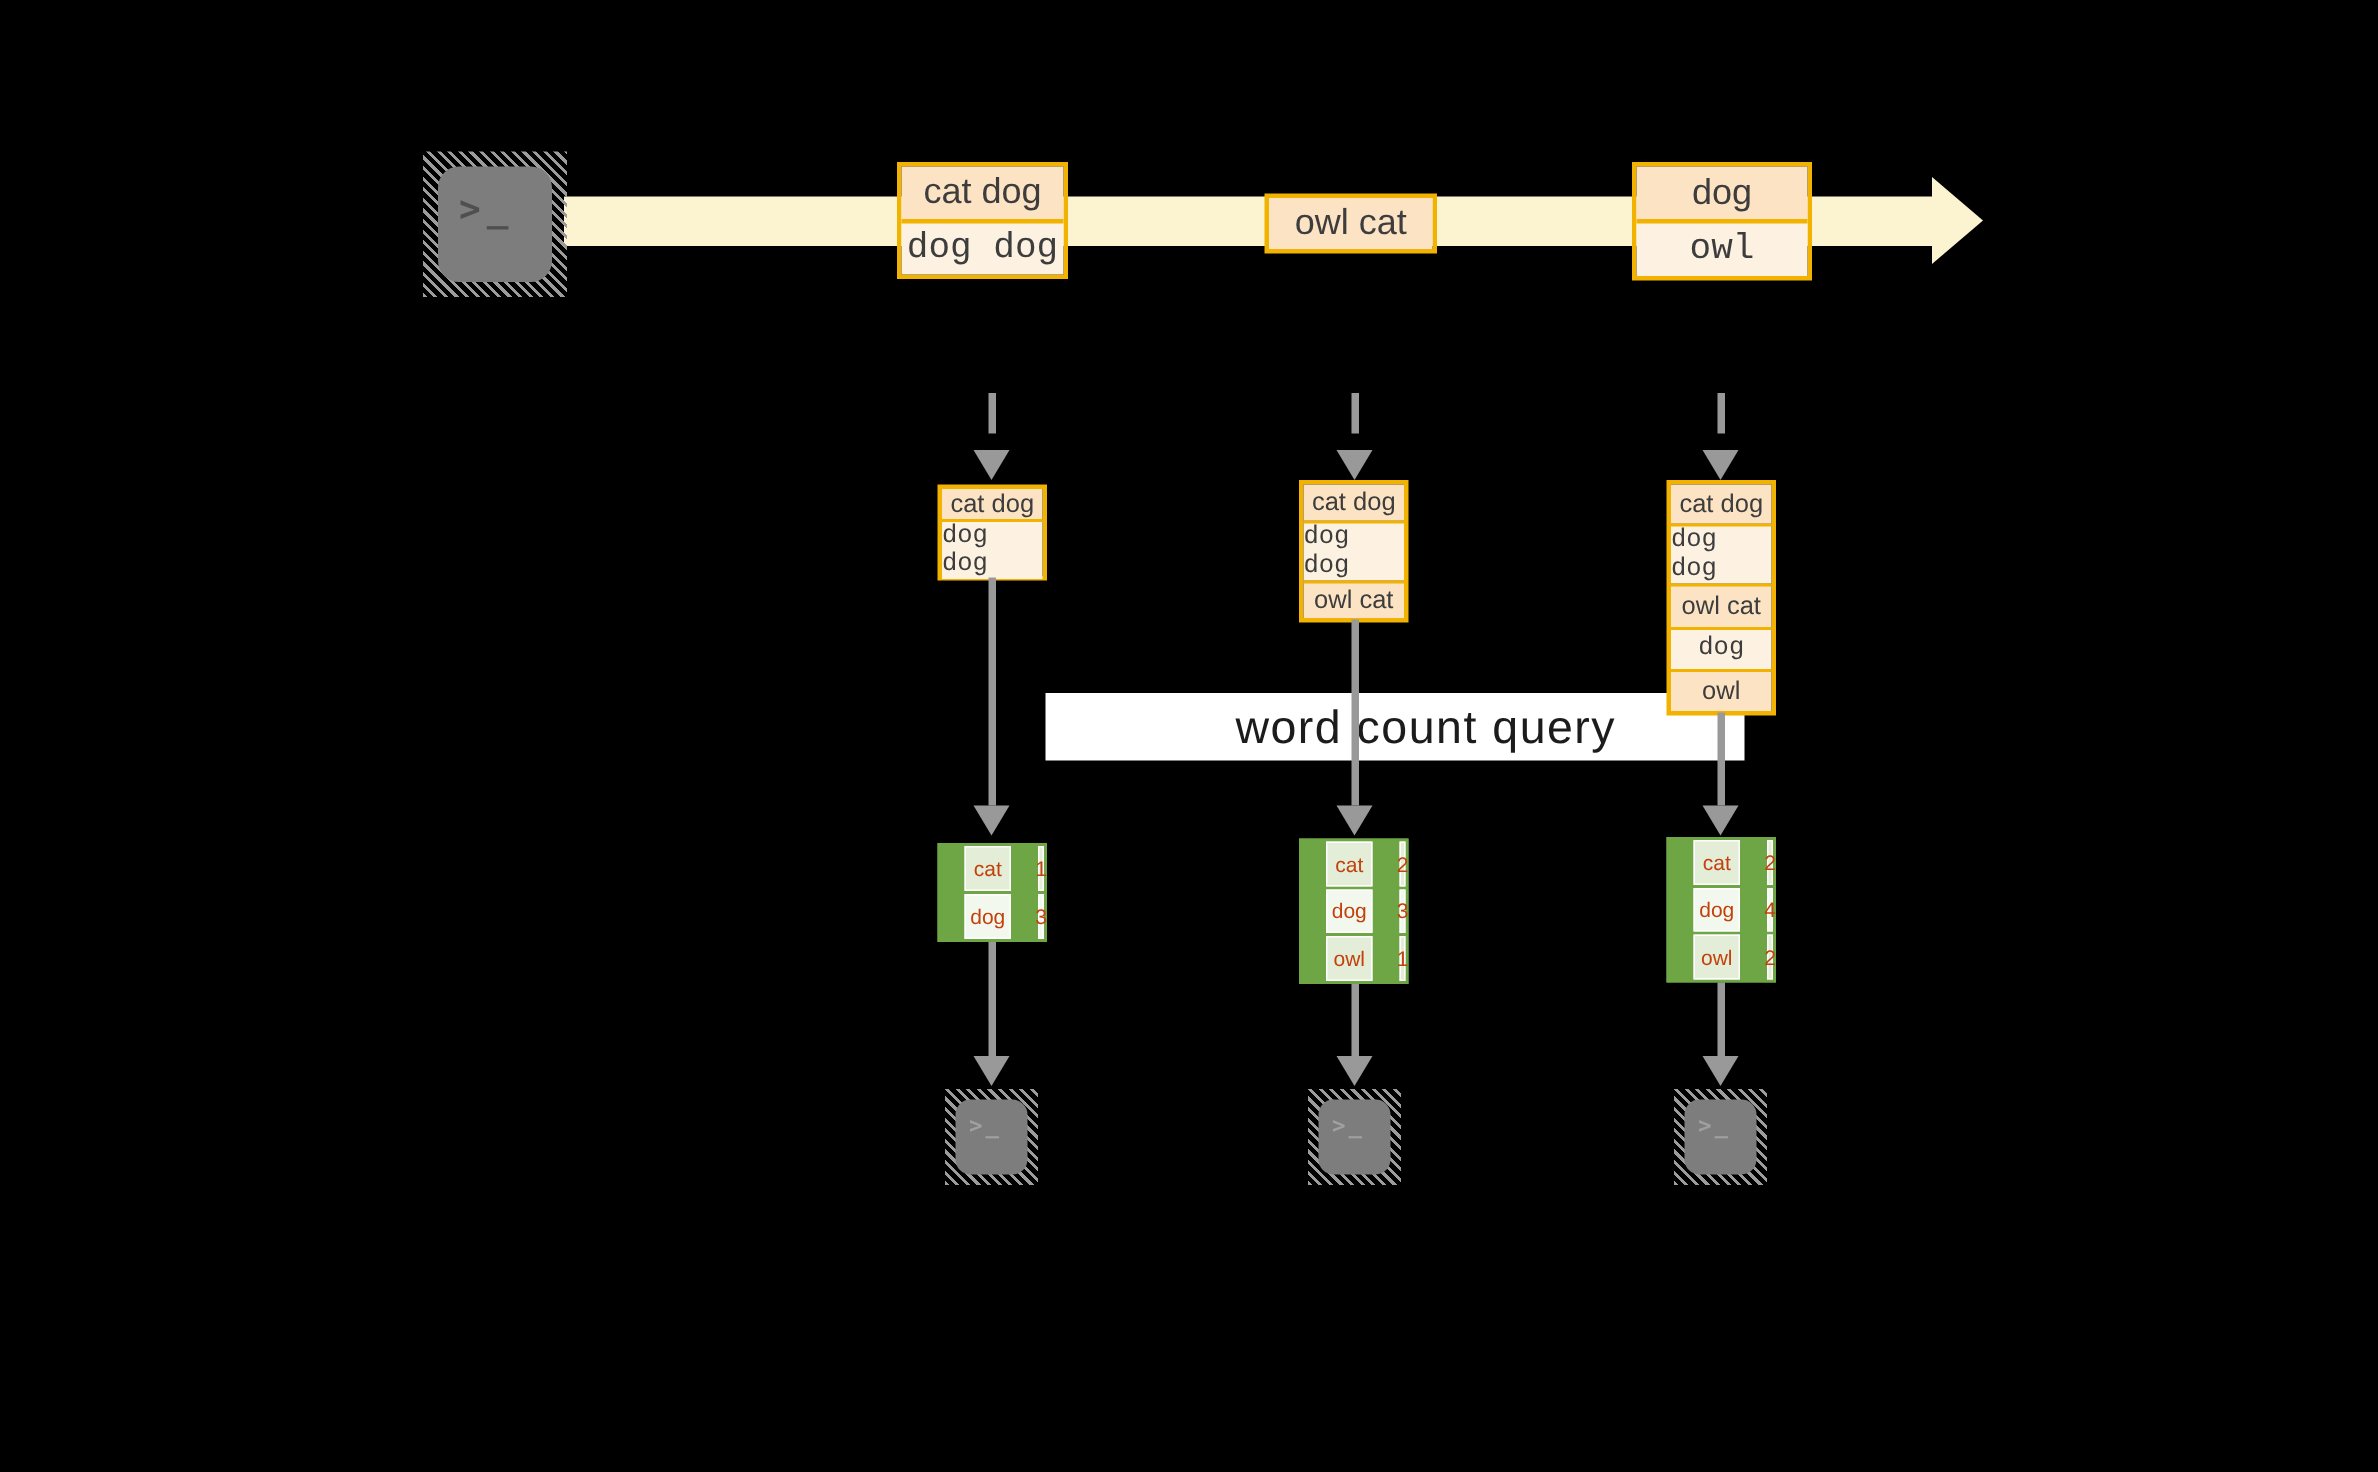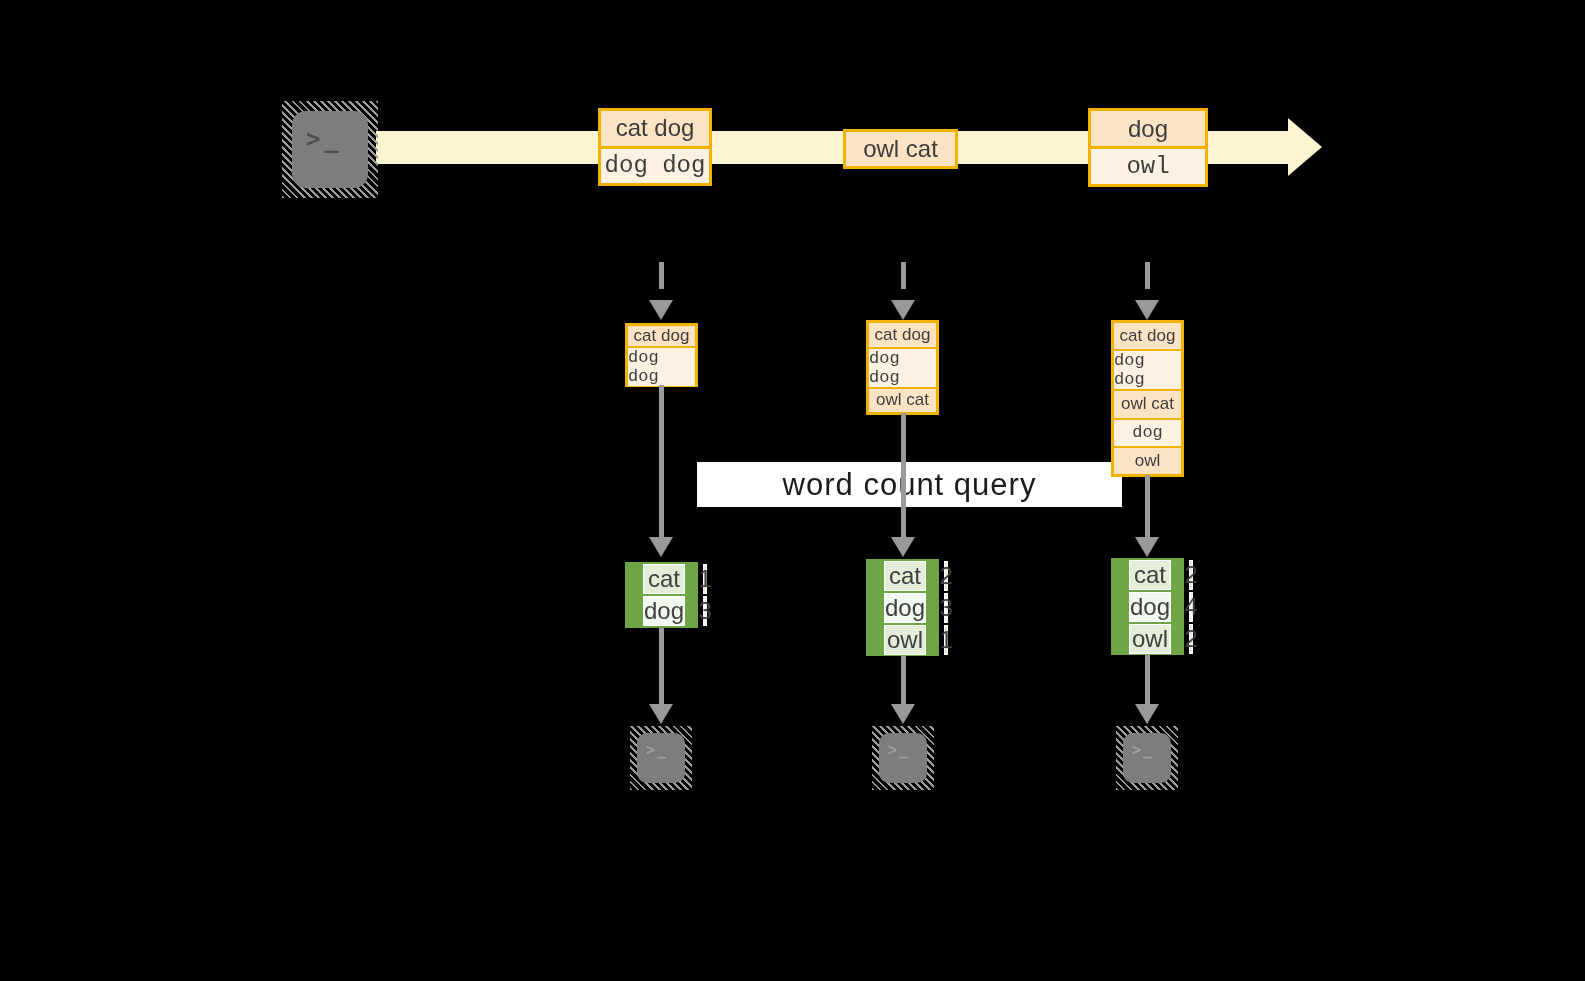--- a/index.html
+++ b/index.html
@@ -30,27 +30,27 @@
   .cream{background:var(--cream-fill,#FDF2E2);font-family:Liberation Mono, monospace;}
 
   
   .dash{width:5px;background:var(--arrow-gray,#999);z-index:4;}
   .vline{width:5px;background:var(--arrow-gray,#999);z-index:4;}
   .tri-down{width:0;height:0;border-left:12px solid transparent;border-right:12px solid transparent;
     border-top:20px solid var(--arrow-gray,#999);z-index:4;}
 
   
   .query-box{background:#fff;z-index:2;display:flex;align-items:center;justify-content:center;
-    font-size:31px;color:#1c1c1c;letter-spacing:1px;}
+    font-size:31px;color:#1c1c1c;letter-spacing:1px;padding-left:41px;}
 
   
   .gtable{border:2px solid var(--green-border,#6FA645);background:var(--green-border,#6FA645);
     display:grid;grid-template-columns:1fr 20px;gap:2px;z-index:3;box-sizing:border-box;}
   .gcell{display:flex;align-items:center;justify-content:center;border:1px solid #fff;
-    font-size:24px;color:#404040;margin-left:16px;}
+    font-size:14px;color:#c2410c;margin-left:16px;}
   .ga{background:var(--green-fill-a,#E3EDD8);}
   .gb{background:var(--green-fill-b,#F3F8EF);}
 
   
   .terminal{background:repeating-linear-gradient(45deg,#9c9c9c 0 2px,transparent 2px 5px);z-index:3;}
   .term-inner{position:absolute;background:var(--terminal-gray,#7D7D7D);}
   .term-large .term-inner{inset:10px;border-radius:14px;}
   .term-small .term-inner{inset:7px;border-radius:10px;}
   .prompt{font-family:"DejaVu Sans Mono",monospace;font-weight:bold;display:block;}
   .term-large .prompt{font-size:24px;color:#4f4f4f;padding:14px 0 0 14px;letter-spacing:4px;}

